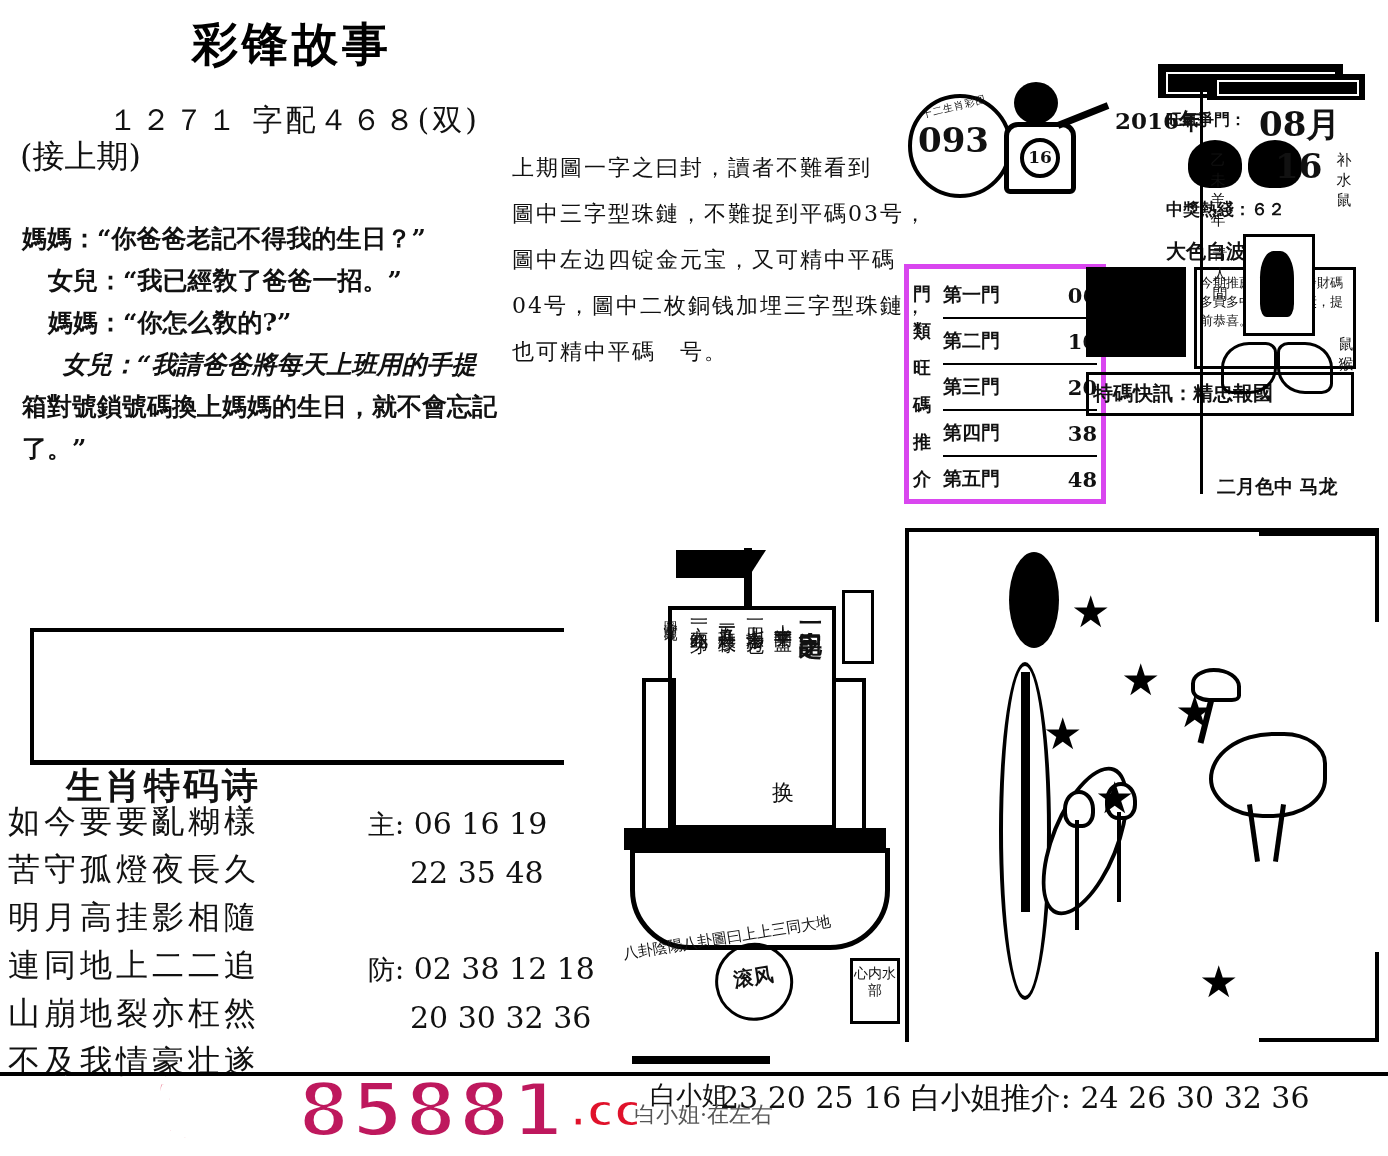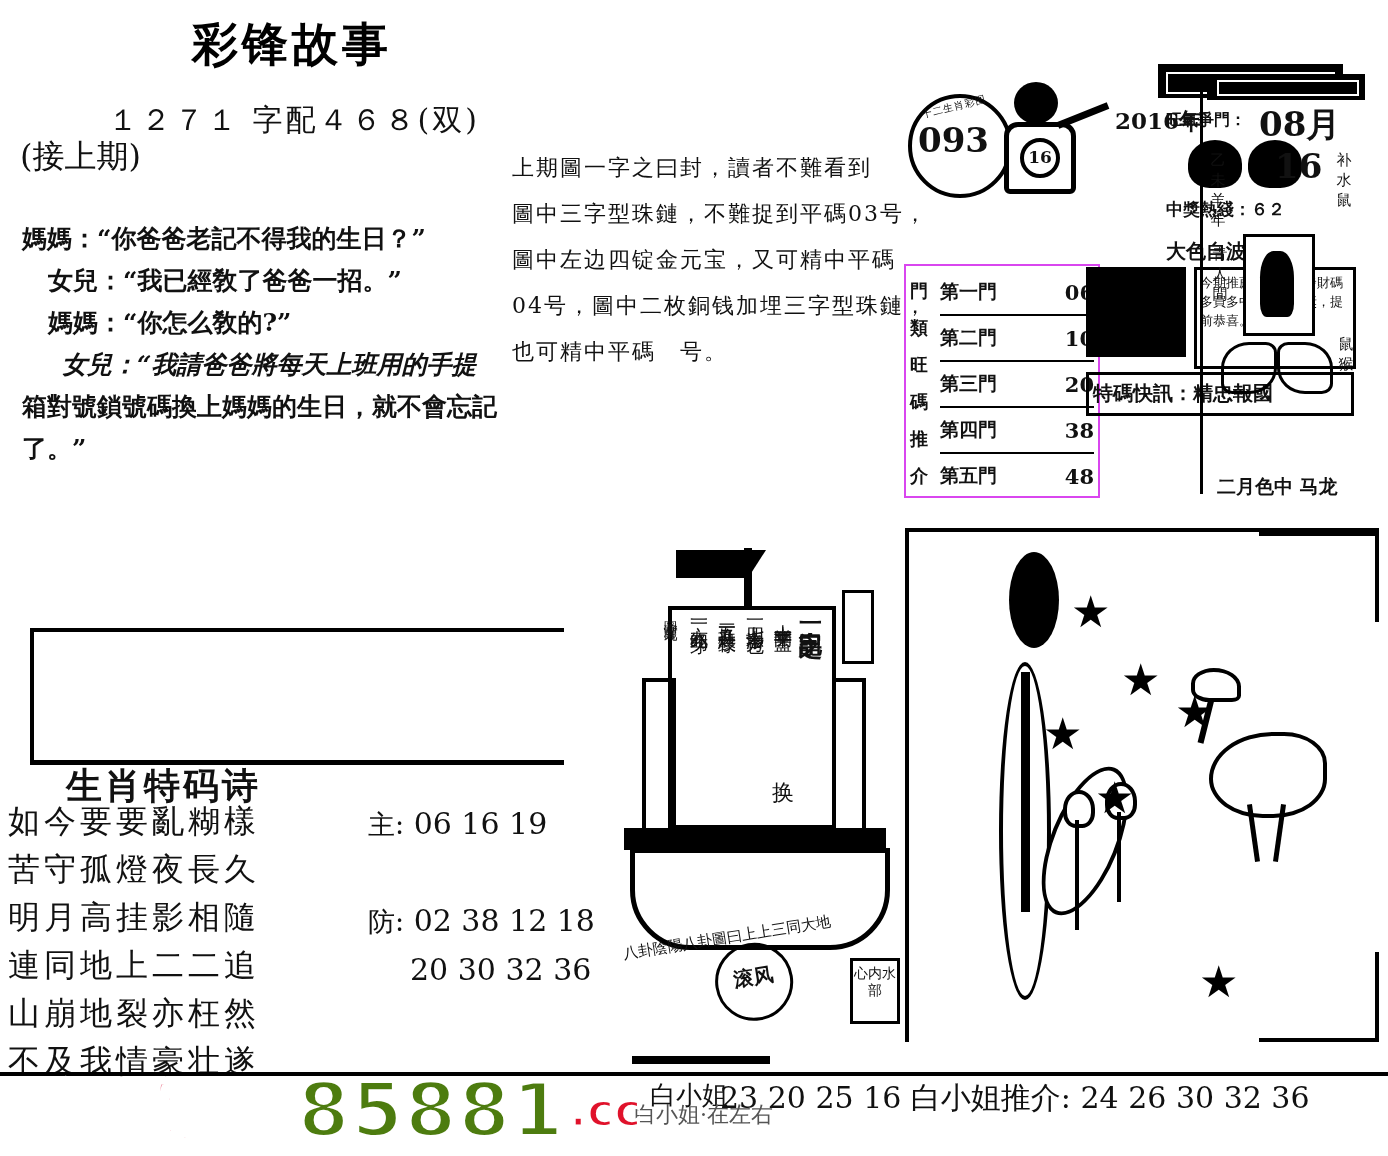--- a/index.html
+++ b/index.html
@@ -67,21 +67,21 @@
     position:absolute;left:9px;top:2px;font-size:10px;letter-spacing:1px;
     transform:rotate(-14deg);
   }
   .boy{position:absolute;left:96px;top:8px;width:86px;height:120px;}
   .boy .head{position:absolute;left:18px;top:0;width:44px;height:42px;border-radius:50%;background:#000;}
   .boy .body{position:absolute;left:8px;top:40px;width:62px;height:62px;border:5px solid #000;border-radius:14px 14px 6px 6px;background:#fff;}
   .boy .badge{position:absolute;left:24px;top:56px;width:32px;height:32px;border-radius:50%;border:4px solid #000;
               font-size:17px;font-weight:bold;text-align:center;line-height:30px;font-family:"DejaVu Serif",serif;}
   .boy .arm{position:absolute;left:60px;top:30px;width:54px;height:7px;background:#000;transform:rotate(-22deg);}
 
-  .doorbox{position:absolute;left:4px;top:190px;width:192px;height:230px;border:2px solid #d946ef;}
+  .doorbox{position:absolute;left:4px;top:190px;width:192px;height:230px;border:5px solid #d946ef;}
   .doorbox .lbl{
     position:absolute;left:4px;top:6px;width:26px;
     font-family:"DejaVu Serif","Liberation Serif",serif;
     font-size:18px;line-height:37px;font-weight:bold;
   }
   .doorbox .rows{position:absolute;left:34px;top:4px;right:4px;}
   .doorbox .row{
     display:flex;justify-content:space-between;align-items:center;
     font-family:"DejaVu Serif","Liberation Serif",serif;
     font-size:19px;font-weight:bold;height:44px;border-bottom:2px solid #000;
@@ -230,21 +230,21 @@
   .wm{
     position:absolute;left:0;top:1062px;width:100%;height:96px;
     display:flex;align-items:center;pointer-events:none;
     font-family:"DejaVu Sans","Liberation Sans",sans-serif;
   }
   .wm .cn{
     font-size:64px;font-weight:bold;color:#d9002b;
     -webkit-text-stroke:3px #ffffff; text-shadow:0 0 2px #fff;
     margin-left:14px;letter-spacing:2px;}
   .wm .num{
-    font-size:74px;font-weight:bold;color:#4d7c0f;
+    font-size:74px;font-weight:bold;color:#be185d;
     -webkit-text-stroke:4px #ffffff;margin-left:20px;letter-spacing:2px;}
   .wm .cc{font-size:46px;font-weight:bold;color:#e0122b;-webkit-text-stroke:3px #fff;margin-left:4px;}
 </style>
 </head>
 <body>
 
 <div class="page">
 
   <div class="title">彩锋故事</div>
   <div class="subtitle">１２７１ 字配４６８(双)</div>
@@ -348,20 +348,21 @@
     <div>連同地上二二追</div>
     <div>山崩地裂亦枉然</div>
     <div>不及我情豪壮遂</div>
   </div>
 
   <div class="nums">
     <div>
       <span class="lab">主:</span>
       <span>06 16 19</span>
     </div>
+    <div class="pad">22 35 48</div>
     <div>&nbsp;</div>
     <div>
       <span class="lab">防:</span>
       <span>02 38 12 18</span>
     </div>
     <div class="pad">20 30 32 36</div>
   </div>
 
   <div class="ship">
     <div class="mast"></div>

